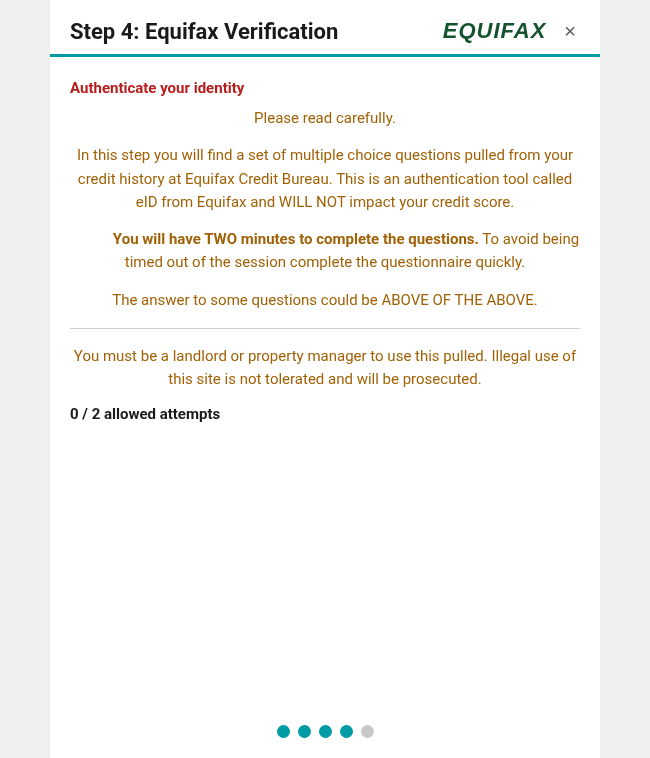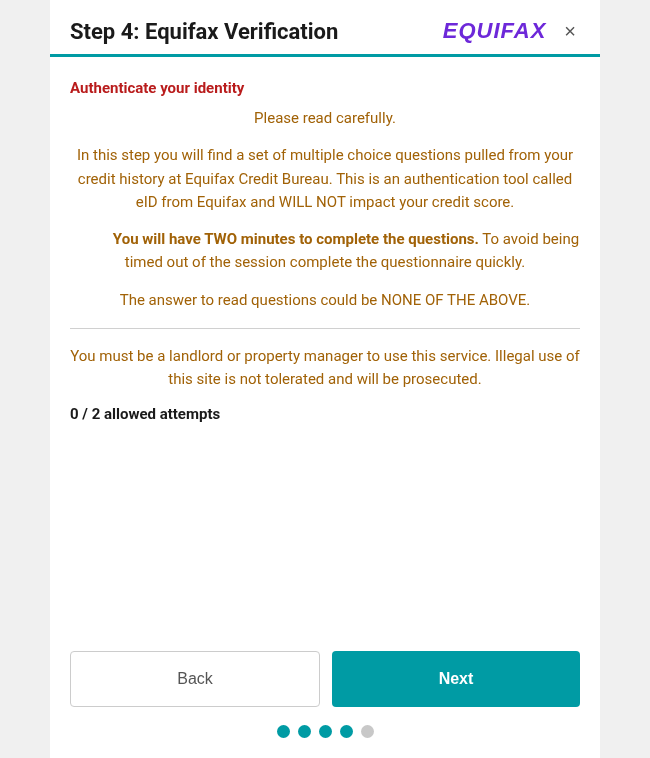--- a/index.html
+++ b/index.html
@@ -44,21 +44,21 @@
 
     .header-right {
       display: flex;
       align-items: center;
       gap: 14px;
     }
 
     .equifax-logo {
       font-size: 22px;
       font-weight: 900;
-      color: #6d28d9;
+      color: #14532d;
       font-style: italic;
       letter-spacing: 1px;
       font-family: Arial, sans-serif;
     }
 
     .close-btn {
       font-size: 20px;
       color: #555;
       cursor: pointer;
       line-height: 1;
@@ -179,33 +179,29 @@
     </div>
   </div>
 
   <div class="modal-body">
     <p class="section-title">Authenticate your identity</p>
     <p class="body-text">Please read carefully.</p>
     <p class="body-text">In this step you will find a set of multiple choice questions pulled from your credit history at Equifax Credit Bureau. This is an authentication tool called eID from Equifax and WILL NOT impact your credit score.</p>
     <p class="body-text">
       <strong>You will have TWO minutes to complete the questions.</strong><span> To avoid being timed out of the session complete the questionnaire quickly.</span>
     </p>
-    <p class="body-text">The answer to read questions could be NONE OF THE ABOVE.</p>
+    <p class="body-text">The answer to some questions could be ABOVE OF THE ABOVE.</p>
 
     <hr class="divider">
 
-    <p class="body-text">You must be a landlord or property manager to use this service. Illegal use of this site is not tolerated and will be prosecuted.</p>
+    <p class="body-text">You must be a landlord or property manager to use this pulled. Illegal use of this site is not tolerated and will be prosecuted.</p>
     <p class="attempts-label">0 / 2 allowed attempts</p>
   </div>
 
   <div class="modal-footer">
-    <div class="button-row">
-      <button class="btn-back">Back</button>
-      <button class="btn-next">Next</button>
-    </div>
     <div class="dots-row">
       <div class="dot dot-active"></div>
       <div class="dot dot-active"></div>
       <div class="dot dot-active"></div>
       <div class="dot dot-active"></div>
       <div class="dot dot-inactive"></div>
     </div>
   </div>
 </div>
 

